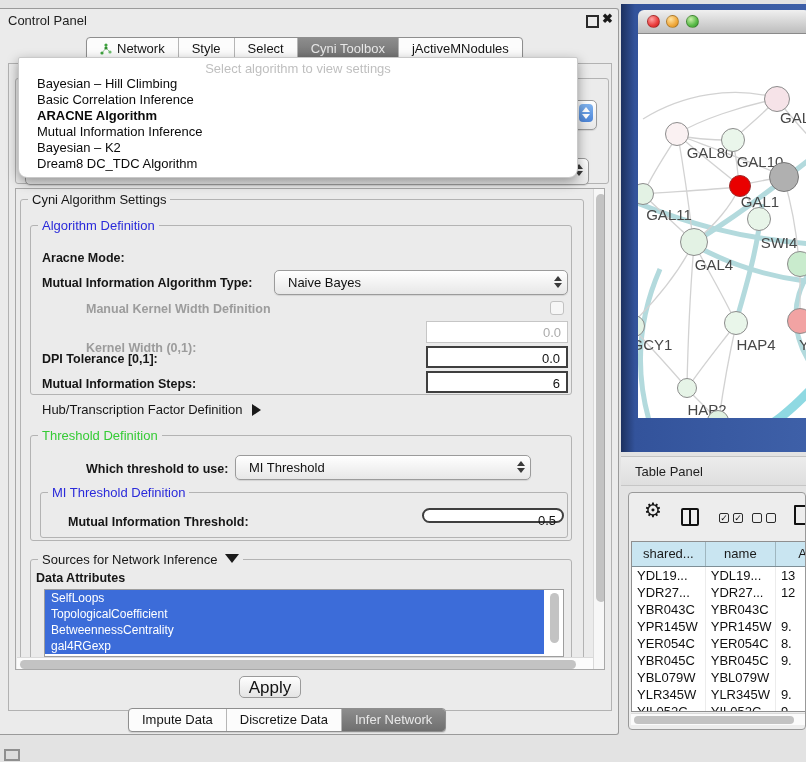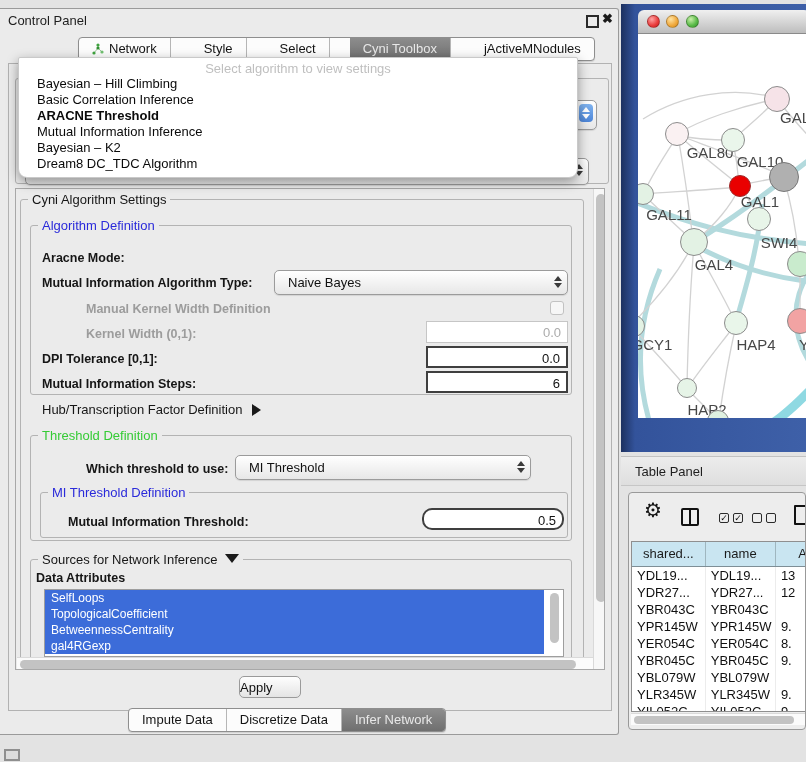--- a/index.html
+++ b/index.html
@@ -44,21 +44,21 @@
   .dd-item{font-size:13px;height:16px;line-height:16px;padding:0 18px;color:#0A0A0A;white-space:nowrap;}
   .dd-item.bold{font-weight:bold;}
   
   .sb-track-v{position:absolute;background:#F7F7F7;border-left:1px solid #D9D9D9;box-sizing:border-box;}
   .sb-thumb{position:absolute;background:#C3C3C3;border-radius:6px;}
   .sb-track-h{position:absolute;background:#FBFBFB;border-top:1px solid #DADADA;box-sizing:border-box;}
   
   #attr-list{position:absolute;left:42px;top:586px;width:520px;height:68px;background:#FFFFFF;border:1px solid #9E9E9E;box-sizing:border-box;overflow:hidden;}
   .attr-item{height:16px;line-height:16px;font-size:12px;color:#FFFFFF;background:#3C6CD9;padding-left:6px;width:499px;box-sizing:border-box;}
   
-  .pushbtn{position:absolute;height:22px;border:1px solid #9A9A9A;border-radius:5px;background:linear-gradient(#FEFEFE,#E4E4E4);font-size:13px;color:#111;text-align:left;line-height:22px;box-sizing:border-box;}
+  .pushbtn{position:absolute;height:22px;border:1px solid #9A9A9A;border-radius:5px;background:linear-gradient(#FEFEFE,#E4E4E4);font-size:17px;color:#111;text-align:center;line-height:22px;box-sizing:border-box;}
   
   #desktop{position:absolute;left:621px;top:4px;width:185px;height:448px;background:linear-gradient(90deg,#1D3160 0px,#33539B 14px,#3E60A8 100%);}
   #netwin{position:absolute;left:17px;top:6px;width:172px;height:408px;}
   .wtitle{position:absolute;left:0;top:0;right:0;height:23px;background:linear-gradient(#F0F0F0,#BDBDBD);border-bottom:1px solid #8A8A8A;border-radius:6px 6px 0 0;}
   .tl{position:absolute;width:13px;height:13px;border-radius:50%;top:5px;border:1px solid rgba(0,0,0,.25);box-sizing:border-box;}
   .tl.red{background:radial-gradient(circle at 35% 30%,#FFA3A3,#E93B3B 60%,#BF2020);}
   .tl.yel{background:radial-gradient(circle at 35% 30%,#FFE3A0,#F0A83C 60%,#CE8A1C);}
   .tl.grn{background:radial-gradient(circle at 35% 30%,#C8EFA8,#57B946 60%,#3B9330);}
   #ncanvas{position:absolute;left:0;top:24px;width:170px;height:384px;background:#FFFFFF;overflow:hidden;}
   .nnode{position:absolute;border-radius:50%;border:1px solid #8C8C8C;box-sizing:border-box;}
@@ -83,21 +83,21 @@
 </head>
 <body>
 
 <div id="root">
 
   <div id="cpanel">
     <div class="cp-title">Control Panel</div>
     <div class="float-ic"></div>
     <div class="close-ic">✖</div>
 
-    <div class="seg" id="top-tabs" style="left:78px;top:28px;gap:20px;">
+    <div class="seg" id="top-tabs" style="left:86px;top:28px;">
         <div class="sg">
           <span>
             <svg width="12" height="12" viewBox="0 0 12 12">
               <path d="M2 10 L6 5 L10 9 M6 5 L6 2" stroke="#9BC49B" stroke-width="1" fill="none"></path>
               <circle cx="6" cy="2" r="1.6" fill="#3FA33F"></circle>
               <circle cx="2" cy="10" r="1.6" fill="#3FA33F"></circle>
               <circle cx="10" cy="9" r="1.6" fill="#6FBF6F"></circle>
               <circle cx="6" cy="5" r="1.6" fill="#2F8F2F"></circle>
             </svg>
           </span>
@@ -149,21 +149,21 @@
           <div class="cv">Naive Bayes</div>
           <div class="stp">
               <div class="tri-up"></div>
               <div class="tri-dn"></div>
             </div>
         </div>
 
         <div class="lbl dis" style="left:26px;top:113px;">Manual Kernel Width Definition</div>
         <div class="chk" style="left:534px;top:112px;"></div>
 
-        <div class="lbl dis" style="left:26px;top:138px;">Kernel Width (0,1):</div>
+        <div class="lbl dis" style="left:26px;top:152px;">Kernel Width (0,1):</div>
         <div class="field dis" style="left:410px;top:132px;width:142px;">0.0</div>
 
         <div class="lbl" style="left:26px;top:163px;">DPI Tolerance [0,1]:</div>
         <div class="field strong" style="left:410px;top:157px;width:142px;">0.0</div>
 
         <div class="lbl" style="left:26px;top:188px;">Mutual Information Steps:</div>
         <div class="field strong" style="left:410px;top:182px;width:142px;">6</div>
 
         <div class="lbl plain" style="left:26px;top:213px;font-size:13px;"><span>Hub/Transcription Factor Definition</span> <span style="display:inline-block;margin-left:6px;width:0;height:0;border-top:6px solid transparent;border-bottom:6px solid transparent;border-left:9px solid #1A1A1A;vertical-align:-2px;"></span></div>
 
@@ -175,21 +175,21 @@
           <div class="cv">MI Threshold</div>
           <div class="stp">
               <div class="tri-up"></div>
               <div class="tri-dn"></div>
             </div>
         </div>
 
         <div class="grp" style="left:24px;top:303px;width:526px;height:44px;"></div>
         <div class="grp-label blue" style="left:32px;top:296px;">MI Threshold Definition</div>
         <div class="lbl" style="left:34px;top:326px;padding-left:18px;">Mutual Information Threshold:</div>
-        <div class="field strong" style="left:406px;top:319px;width:142px;height:22px;border-radius:10px;">0.5</div>
+        <div class="field strong" style="left:406px;top:319px;width:142px;height:15px;border-radius:10px;">0.5</div>
 
         <div class="grp" style="left:14px;top:370px;width:540px;height:104px;"></div>
         <div class="grp-label" style="left:22px;top:363px;"><span>Sources for Network Inference</span> <span style="display:inline-block;margin-left:4px;width:0;height:0;border-left:7px solid transparent;border-right:7px solid transparent;border-top:9px solid #1A1A1A;vertical-align:1px;"></span></div>
         <div class="lbl" style="left:20px;top:382px;">Data Attributes</div>
 
         <div id="attr-list" style="left:28px;top:400px;">
             <div class="attr-item">SelfLoops</div>
             <div class="attr-item">TopologicalCoefficient</div>
             <div class="attr-item">BetweennessCentrality</div>
             <div class="attr-item">gal4RGexp</div>
@@ -219,21 +219,21 @@
           <span>Infer Network</span>
         </div>
       </div>
   </div>
 
   <div id="ddl">
     <div class="dd-prompt">Select algorithm to view settings</div>
     <div id="dd-items">
         <div class="dd-item">Bayesian – Hill Climbing</div>
         <div class="dd-item">Basic Correlation Inference</div>
-        <div class="dd-item bold">ARACNE Threshold</div>
+        <div class="dd-item bold">ARACNE Algorithm</div>
         <div class="dd-item">Mutual Information Inference</div>
         <div class="dd-item">Bayesian – K2</div>
         <div class="dd-item">Dream8 DC_TDC Algorithm</div>
       </div>
   </div>
 
   <div id="desktop">
     <div id="netwin">
       <div class="wtitle">
         <div class="tl red" style="left:9px;"></div>

